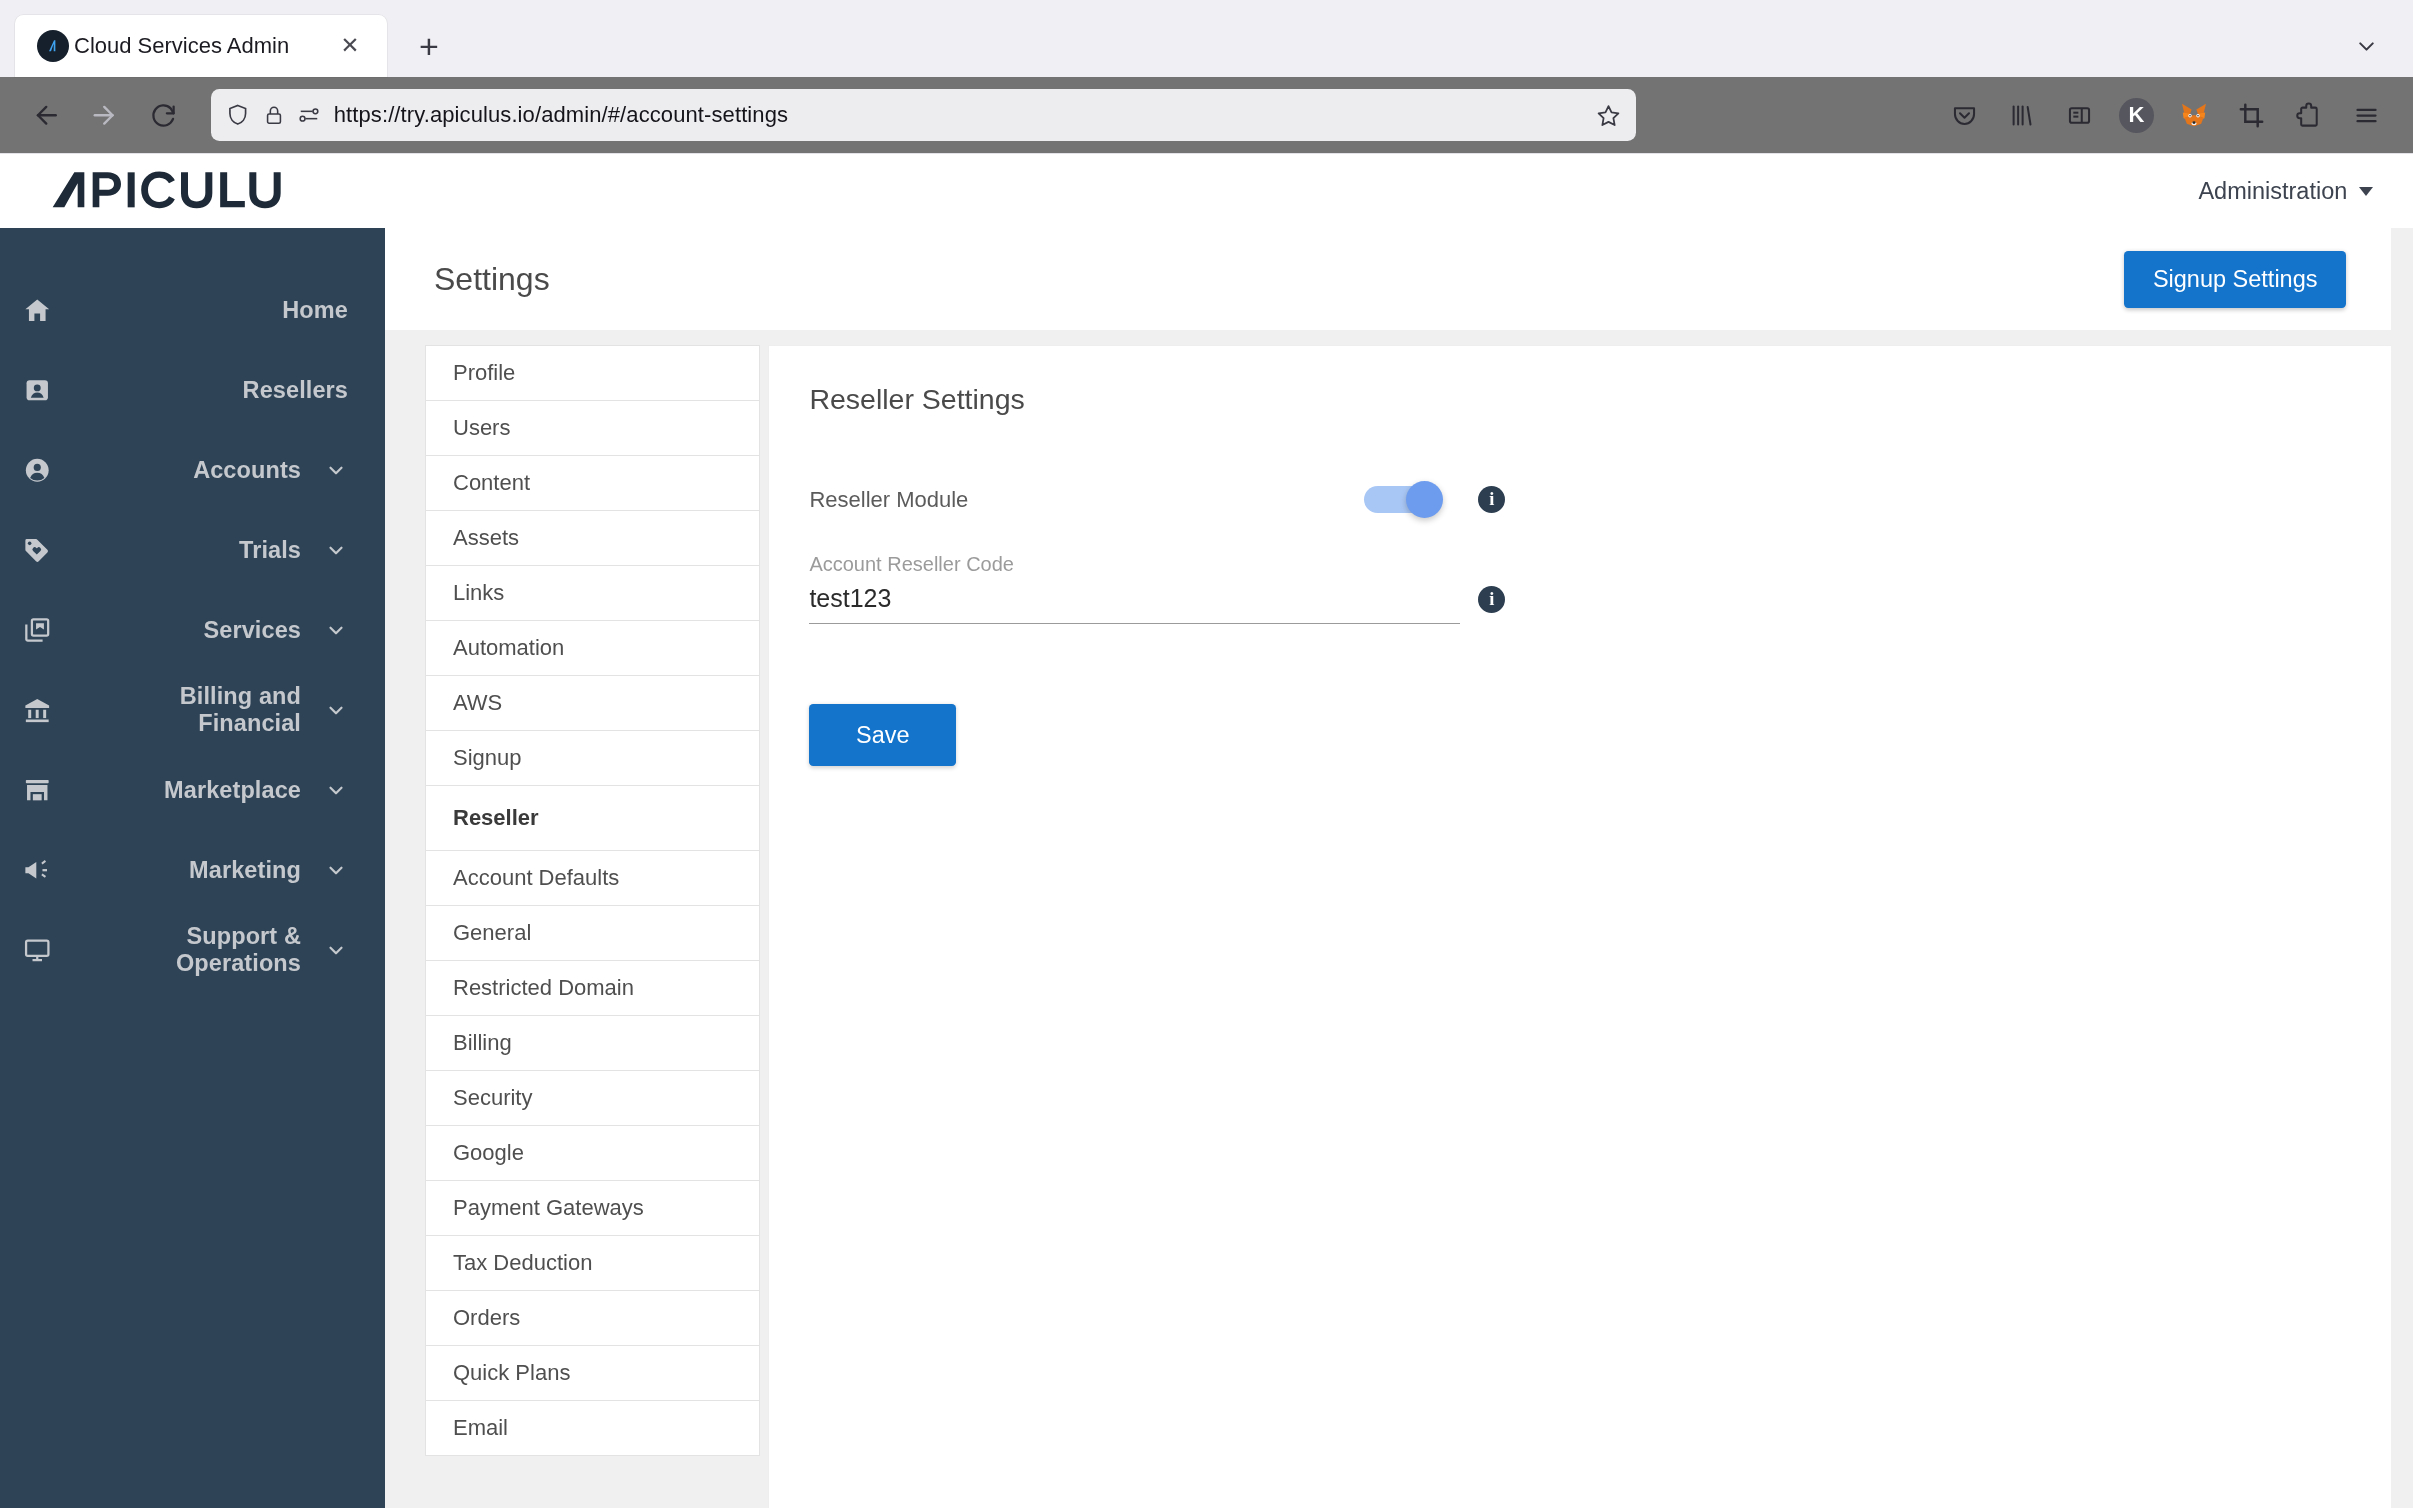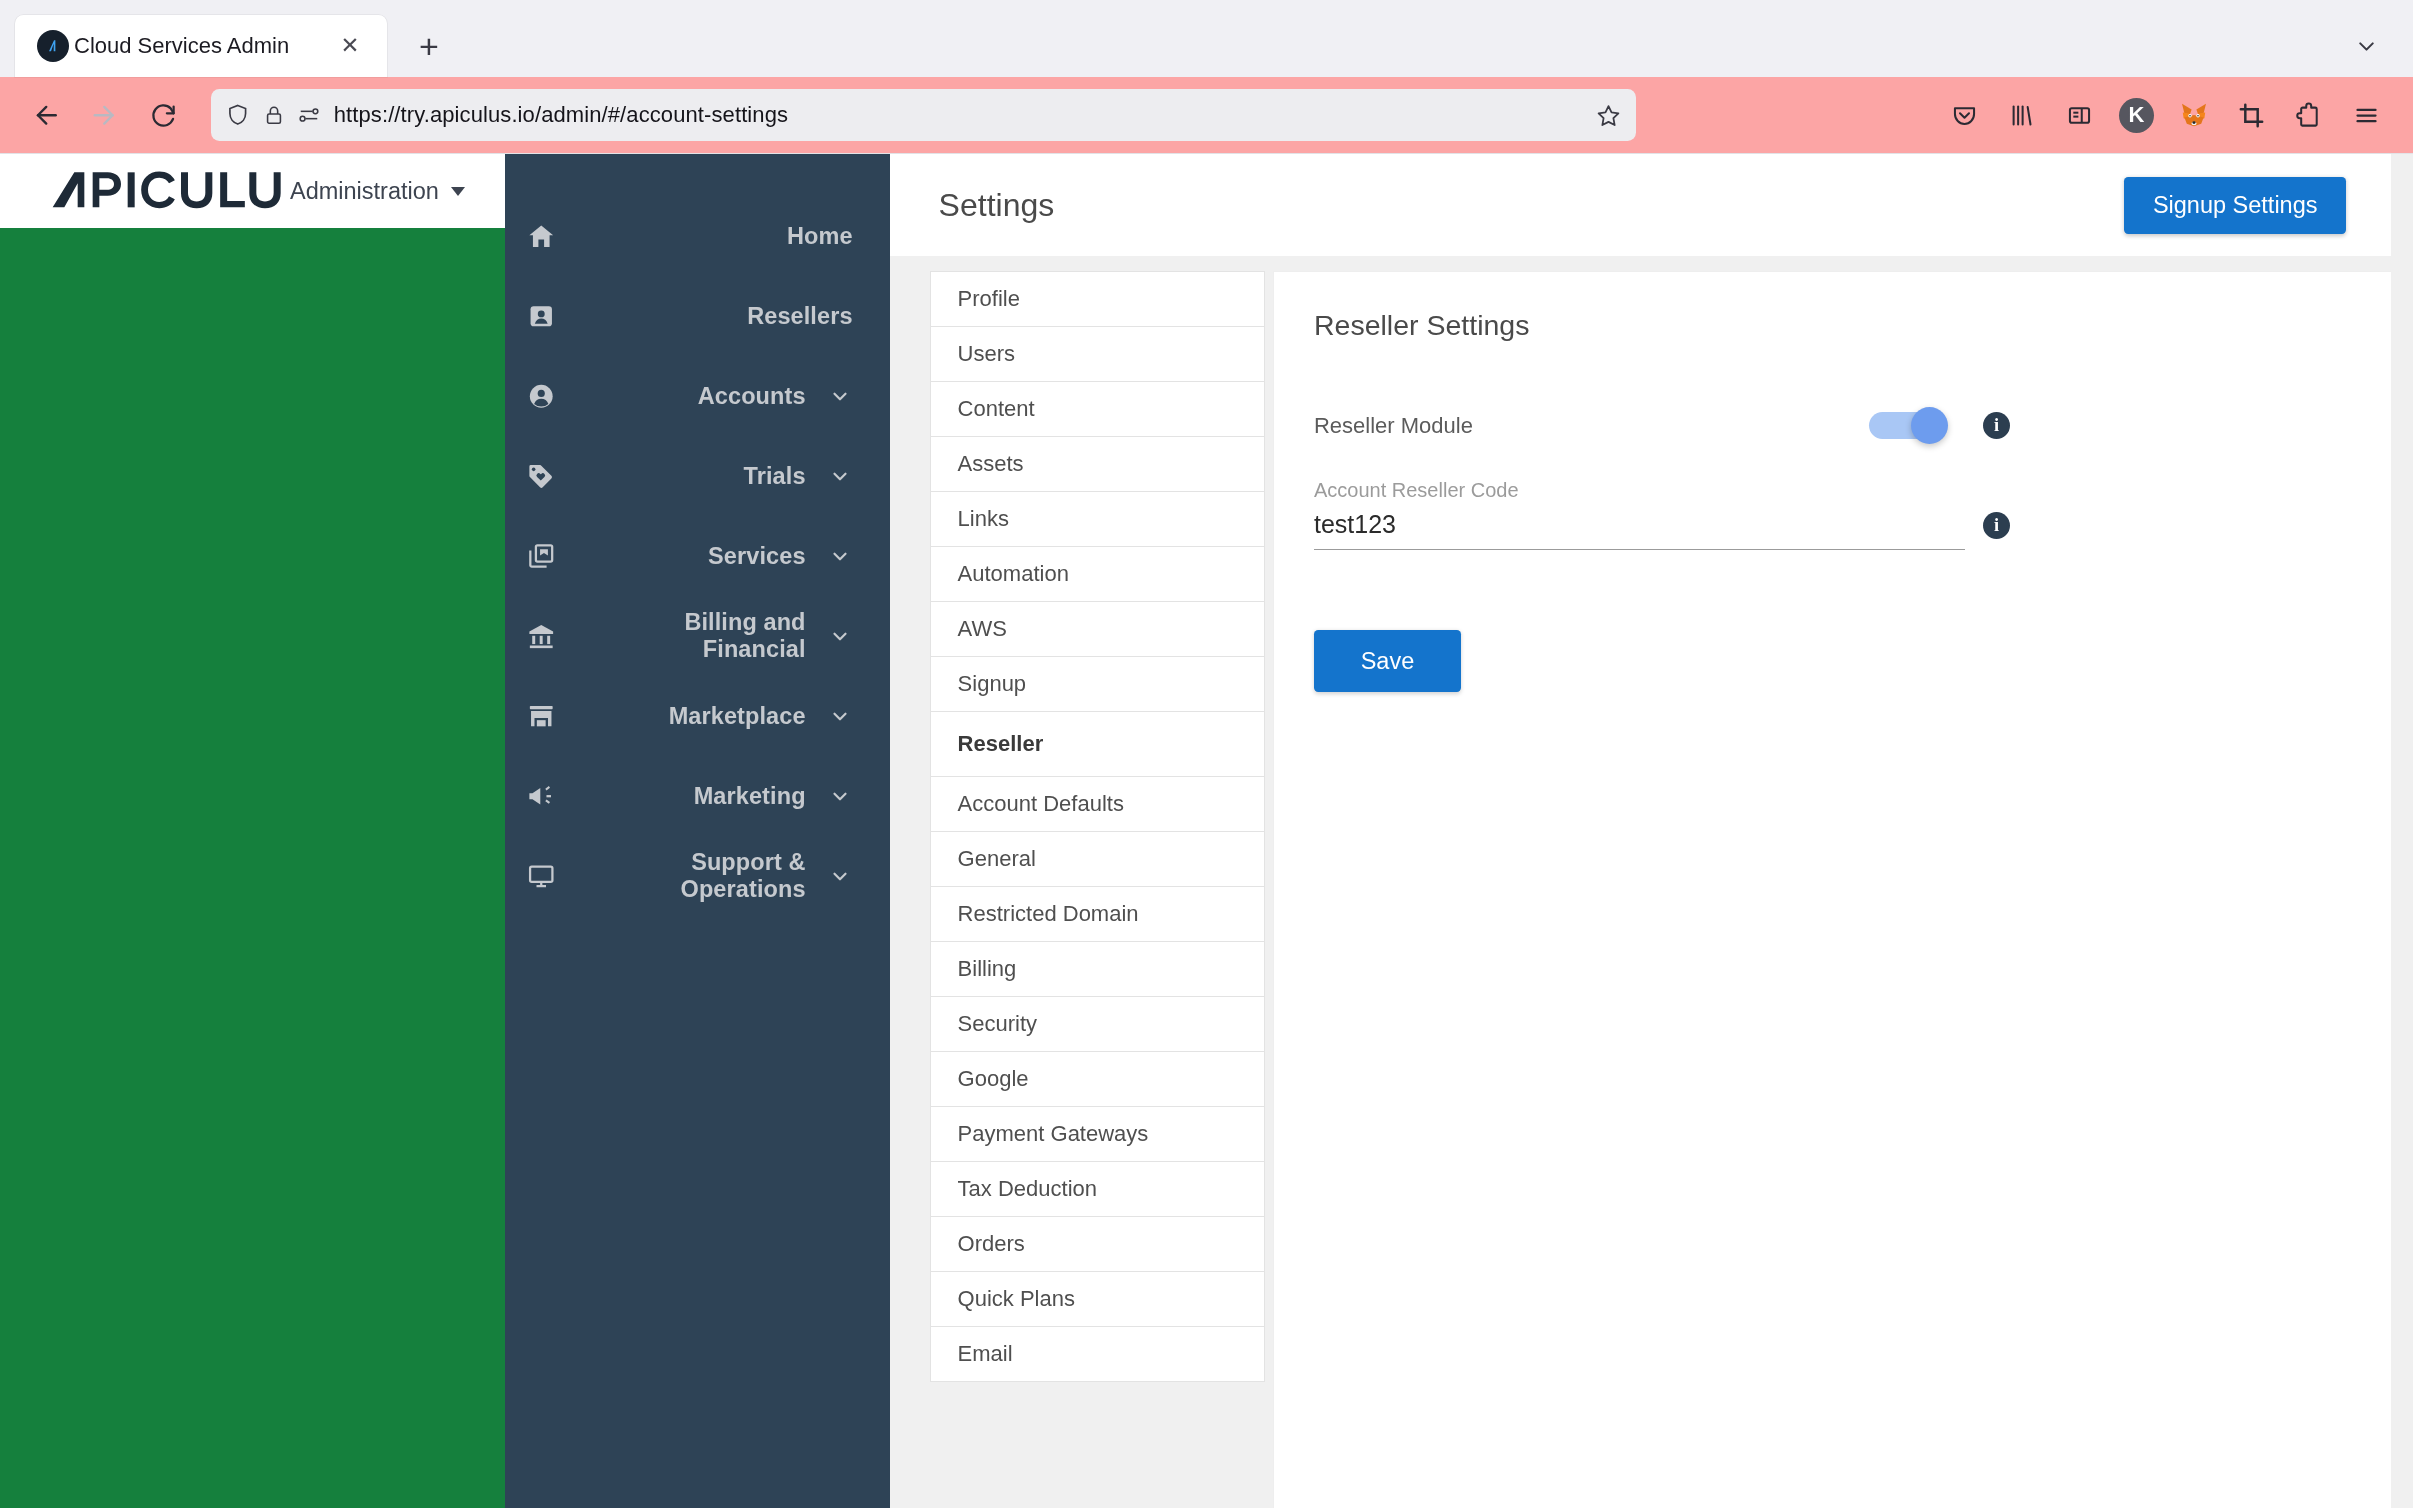--- a/index.html
+++ b/index.html
@@ -45,21 +45,21 @@
     display: flex; align-items: center; justify-content: center;
     color: #3a3a44; font-size: 34px; font-weight: 300; line-height: 1;
   }
   .tabstrip-spacer { flex: 1; }
   .tablist-chevron {
     width: 47px; height: 47px; margin-bottom: 7.5px; margin-right: 8.4px;
     display:flex; align-items:center; justify-content:center; color:#3a3a44;
   }
 
   .navbar {
-    height: 77px; background: #fca5a5; display: flex; align-items: center;
+    height: 77px; background: #737373; display: flex; align-items: center;
     padding: 0 20px; gap: 6.7px; border-bottom: 0.8px solid #e3e3e7;
     flex: 0 0 77px;
   }
   .navbtn {
     width: 52px; height: 52px; display: flex; align-items: center;
     justify-content: center; border-radius: 6.7px; color: #2b2a33;
   }
   .navbtn.disabled { color: #b9b9c2; }
 
   .urlbar {
@@ -76,21 +76,21 @@
 
   .toolbar-right { display: flex; align-items: center; gap: 3.4px; margin-left: auto; }
   .toolbar-right .navbtn { width: 54px; height: 54px; }
   .kicon {
     width: 35px; height: 35px; border-radius: 50%; background: #56565f;
     color: #fff; font-size: 22px; font-weight: 700;
     display: flex; align-items: center; justify-content: center;
   }
 
   
-  .app { flex: 1; display: flex; flex-direction: row; background:#15803d; min-height:0; }
+  .app { flex: 1; display: flex; flex-direction: column; background:#8b5cf6; min-height:0; }
 
   .app-header {
     height: 74px; background: #ffffff; display: flex; align-items: center;
     padding: 0 40px 0 52px; flex: 0 0 74px; justify-content: space-between;
   }
   .logo { display:flex; align-items:center; }
   .logo svg { display:block; }
   .admin-menu {
     display: flex; align-items: center; gap: 11.7px; font-size: 23.5px; color: #3d4450;
   }

